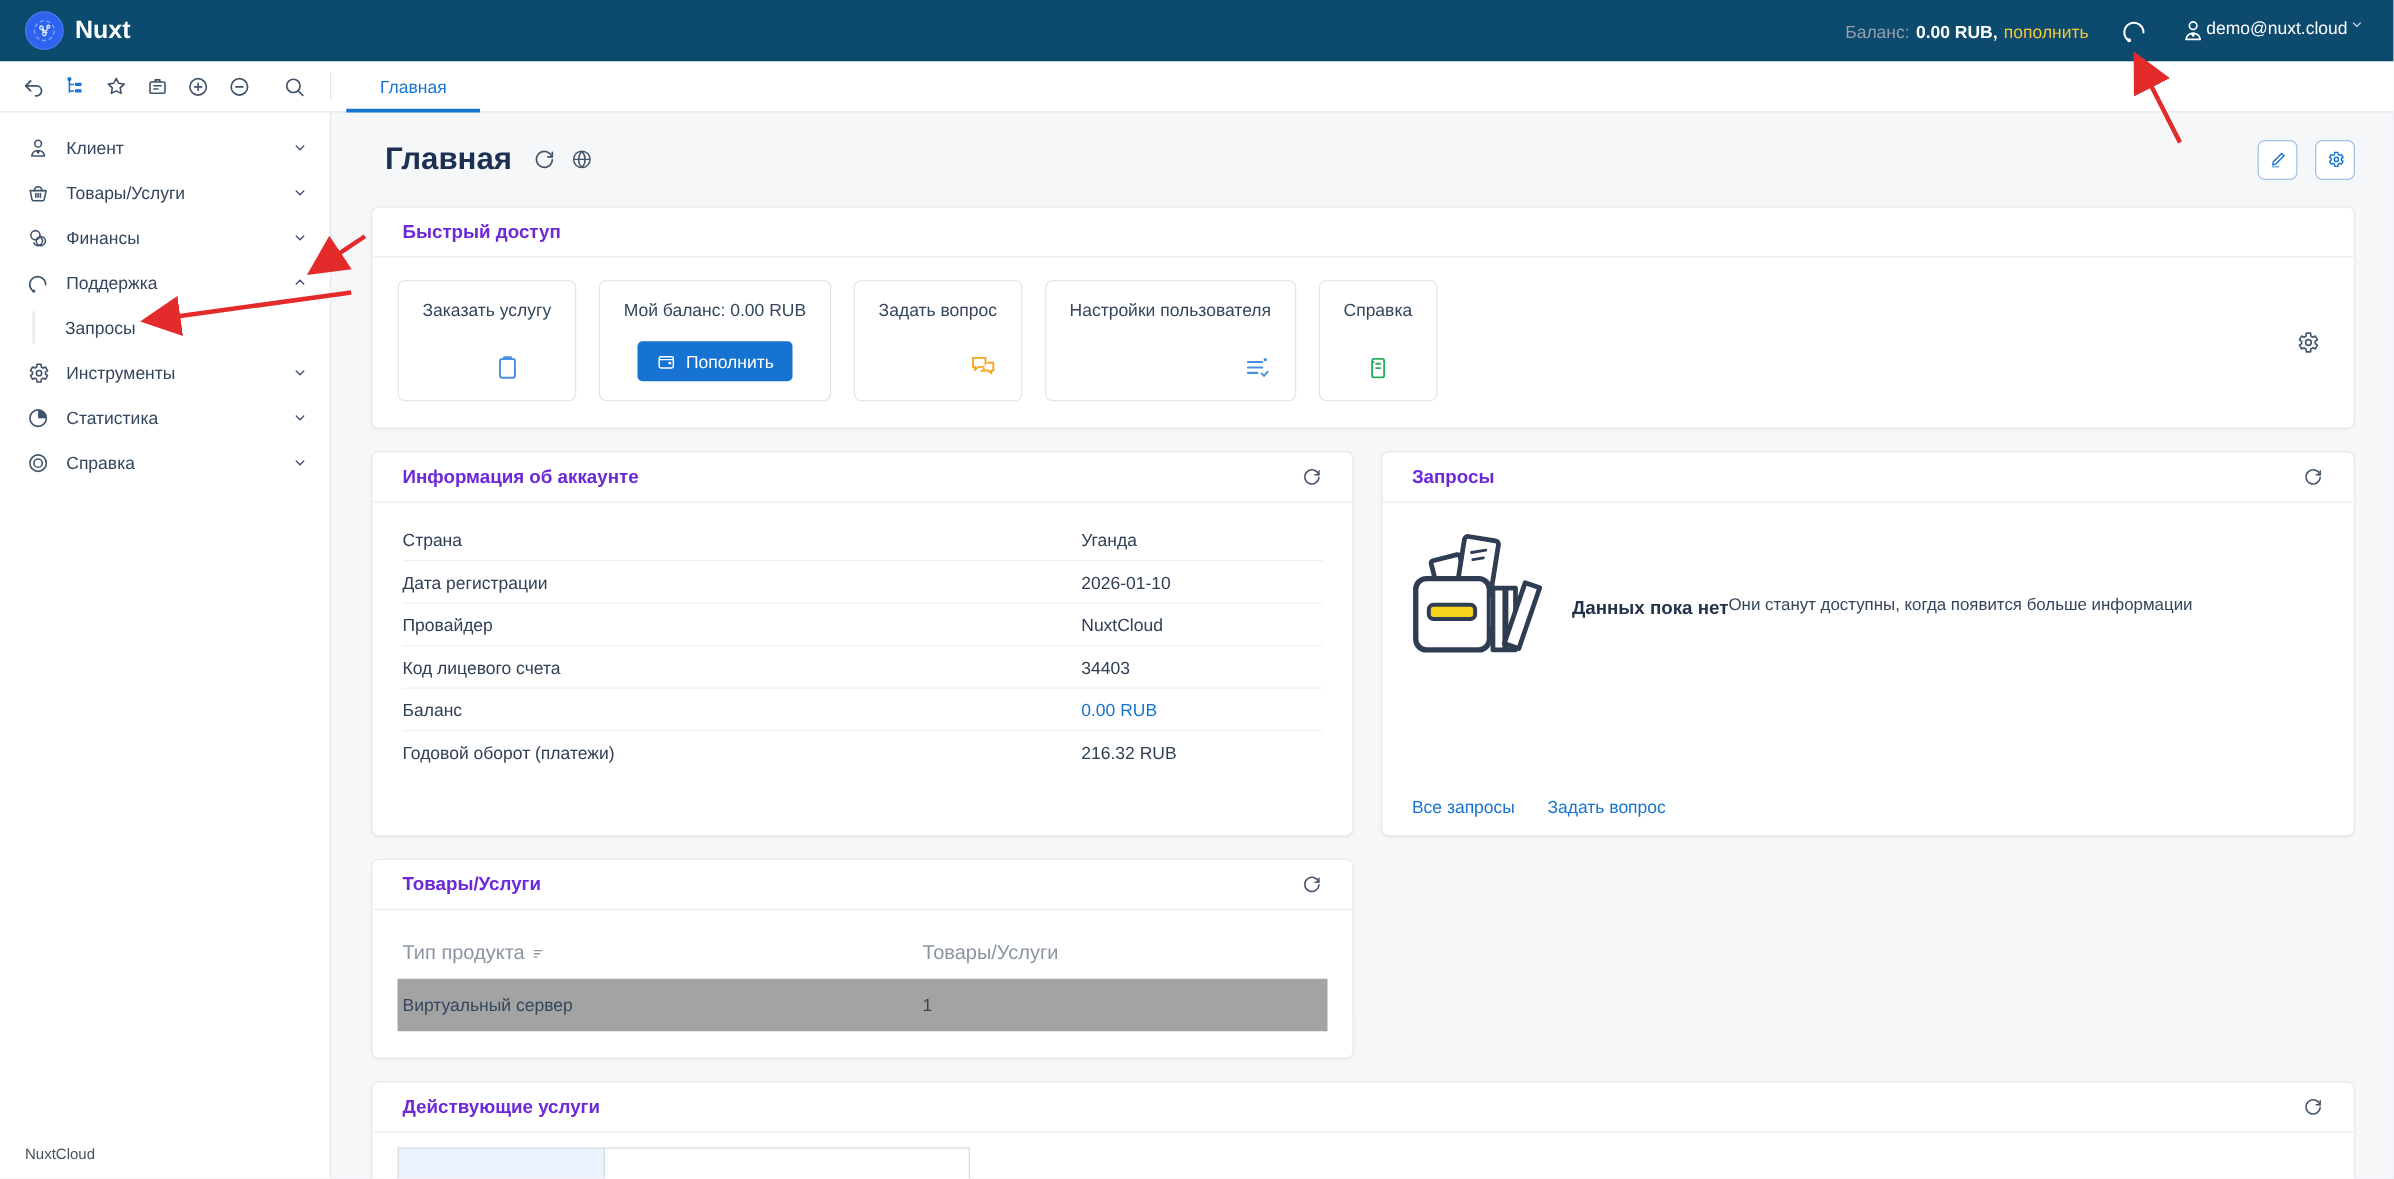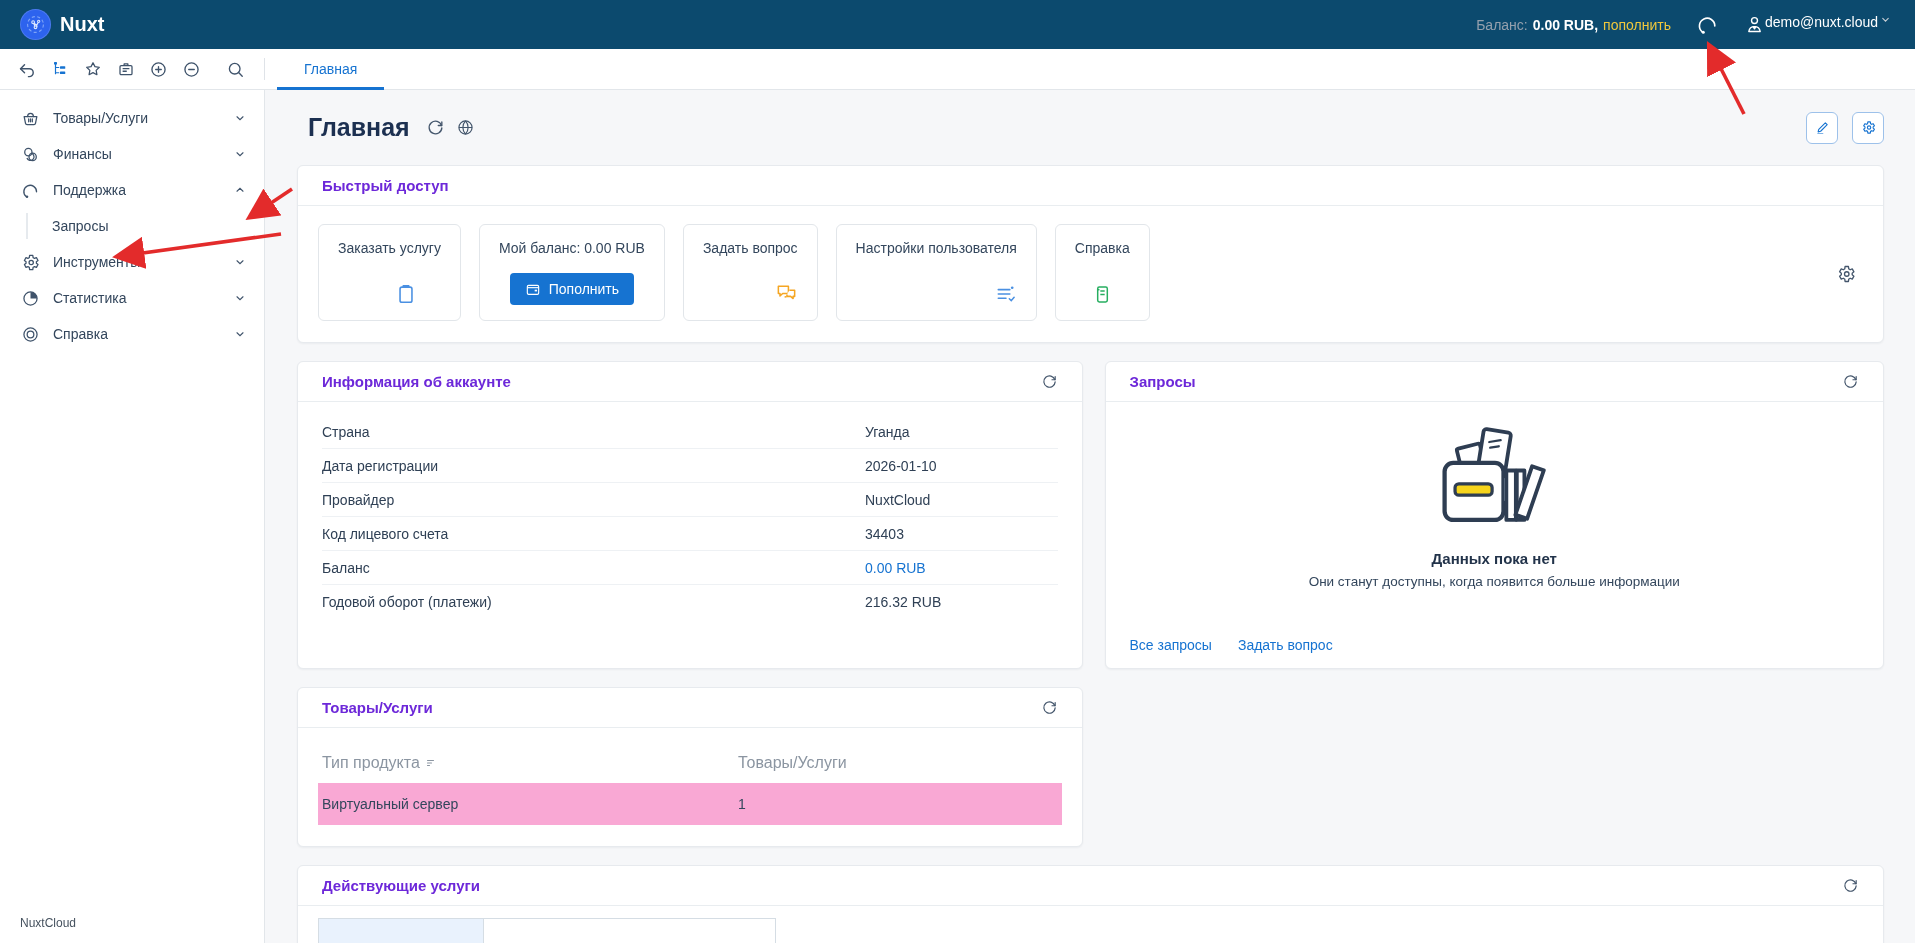--- a/index.html
+++ b/index.html
@@ -66,32 +66,32 @@
 
   
   .mid-row{display:flex;gap:22px;}
   .card.info{width:786px;height:308px;}
   .card.requests{width:780px;height:308px;position:relative;}
   .info-body{padding:13px 24px 0;}
   .irow{display:flex;align-items:center;height:33px;border-bottom:1px solid #eef1f4;font-size:14px;color:#2f4055;}
   .irow:last-child{border-bottom:none;}
   .ilabel{flex:0 0 543px;}
   .ival.link{color:#1673d1;cursor:pointer;}
-  .req-body{display:flex;flex-direction:column;align-items:center;padding-top:21px;}
+  .req-body{display:flex;flex-direction:row;align-items:center;padding-top:21px;}
   .empty-title{font-size:15px;font-weight:700;color:#22334a;margin-top:13px;}
   .empty-sub{font-size:13.5px;color:#33465c;margin-top:7px;}
   .req-links{position:absolute;left:24px;bottom:15px;display:flex;gap:26px;font-size:14px;}
   .req-links a{color:#1673d1;}
 
   
   .card.products{width:786px;}
   .pt-body{padding:14px 20px 21px;}
   .pt-head{display:flex;align-items:center;color:#8b95a1;font-size:16px;padding:12px 4px 11px;}
   .pt-col1{flex:0 0 416px;display:flex;align-items:center;gap:5px;}
-  .pt-row{display:flex;align-items:center;background:#f9a8d4;padding:13px 4px;font-size:14px;color:#33465c;cursor:pointer;}
+  .pt-row{display:flex;align-items:center;background:#a3a3a3;padding:13px 4px;font-size:14px;color:#33465c;cursor:pointer;}
 
   
   .card.services{height:150px;}
   .svc-body{padding:12px 20px;display:flex;}
   .svc-cell{height:42px;box-sizing:border-box;border:1px solid #d5dde4;}
   .svc-cell1{width:166px;background:#e9f2fd;}
   .svc-cell2{width:292px;background:#fff;border-left:none;}
 
   .arrows{position:absolute;left:0;top:0;width:1915px;height:943px;pointer-events:none;z-index:60;}
 </style>
@@ -186,20 +186,35 @@
       <svg width="19" height="19" viewBox="0 0 24 24" fill="none" stroke="currentColor" stroke-width="1.7" stroke-linecap="round">
           <circle cx="11" cy="11" r="6.7"></circle>
           <path d="M15.9 15.9L20.5 20.5"></path>
         </svg>
     </span>
     <span class="tdivider"></span>
     <span class="tab">Главная</span>
   </div>
 
   <aside class="sidebar">
+    <div class="nav-item">
+      <span class="nicon">
+        <svg width="19" height="19" viewBox="0 0 24 24" fill="none" stroke="currentColor" stroke-width="1.6" stroke-linecap="round" stroke-linejoin="round">
+            <circle cx="12" cy="7.5" r="3.4"></circle>
+            <path d="M5.5 20c.6-3.7 3.1-5.6 6.5-5.6s5.9 1.9 6.5 5.6z"></path>
+            <path d="M10.6 14.6L12 17l1.4-2.4z" fill="currentColor"></path>
+          </svg>
+      </span>
+      <span class="nlabel">Клиент</span>
+      <span class="chev">
+          <svg width="12" height="12" viewBox="0 0 24 24" fill="none" stroke="currentColor" stroke-width="2.2" stroke-linecap="round">
+            <path d="M6 9.5l6 6 6-6"></path>
+          </svg>
+        </span>
+    </div>
     <div class="nav-item">
       <span class="nicon">
         <svg width="19" height="19" viewBox="0 0 24 24" fill="none" stroke="currentColor" stroke-width="1.6" stroke-linecap="round" stroke-linejoin="round">
             <path d="M4 9.5h16l-1.7 8.6a2 2 0 0 1-2 1.6H7.7a2 2 0 0 1-2-1.6z"></path>
             <path d="M8.3 9.5c0-5.3 7.4-5.3 7.4 0M9.7 12.5v3.6M12 12.5v3.6M14.3 12.5v3.6"></path>
           </svg>
       </span>
       <span class="nlabel">Товары/Услуги</span>
       <span class="chev">
           <svg width="12" height="12" viewBox="0 0 24 24" fill="none" stroke="currentColor" stroke-width="2.2" stroke-linecap="round">

